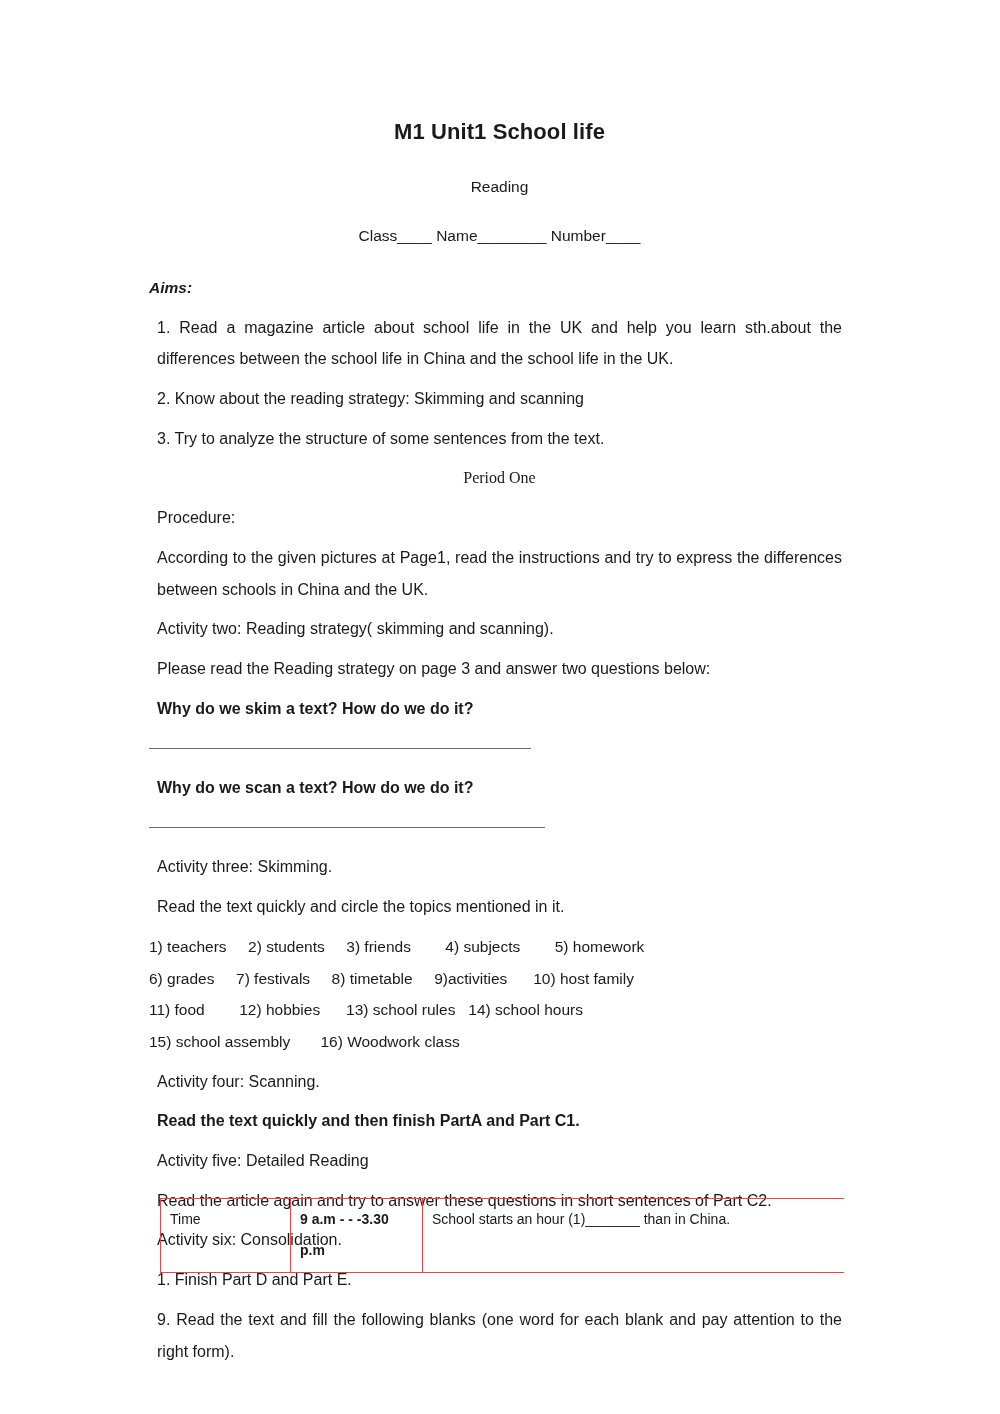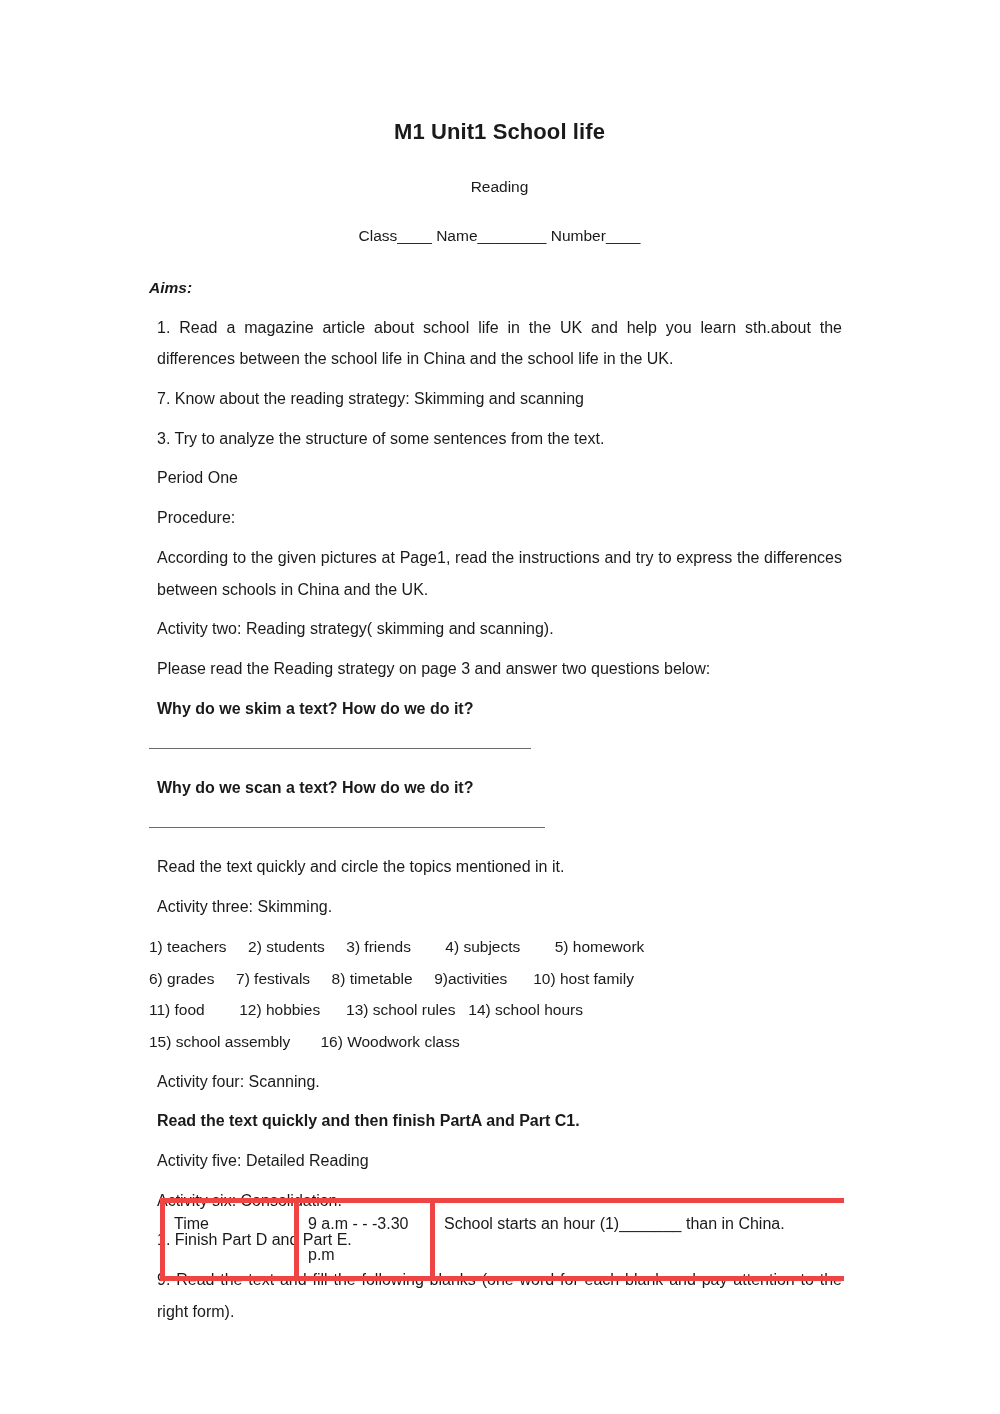--- a/index.html
+++ b/index.html
@@ -58,21 +58,22 @@
     font-size: 16px;
     line-height: 31.7px;
     margin: 8px;
     text-align: left;
   }
   p.just {
     text-align: justify;
     text-align-last: left;
   }
   p.center {
-    text-align: left;
+    text-align: center;
+    font-family: Liberation Serif, serif;
   }
   .b {
     font-weight: bold;
   }
   .aims-label {
     font-weight: bold;
     font-style: italic;
     font-size: 15.5px;
     line-height: 31.7px;
     margin: 0;
@@ -101,76 +102,77 @@
 
   table.blank-table {
     position: absolute;
     left: 160px;
     top: 1198px;
     width: 696px;
     border-collapse: collapse;
     table-layout: fixed;
   }
   table.blank-table td {
-    border: 5px solid #ef4444;
-    font-size: 16px;
+    border: 1px solid #ef4444;
+    font-size: 14px;
     line-height: 31px;
     padding: 5px 0 6px 9px;
     vertical-align: top;
   }
   td.c1 { width: 120px; }
   td.c2 { width: 122px; }
   td.c3 { width: 454px; }
-  .cell-break { display: block; }
+  .cell-break { display: block; font-weight: bold; }
 </style>
 </head>
 <body>
 
 <div class="page">
   <div class="content">
 
     <h1 class="doc-title">M1 Unit1 School life</h1>
     <div class="subtitle">Reading</div>
     <div class="idline">Class____ Name________ Number____</div>
 
     <div class="gap-aims"></div>
 
     <div class="aims-label">Aims:</div>
     <p class="t just">1. Read a magazine article about school life in the UK and help you learn sth.about the differences between the school life in China and the school life in the UK.</p>
-    <p class="t">7. Know about the reading strategy: Skimming and scanning</p>
+    <p class="t">2. Know about the reading strategy: Skimming and scanning</p>
     <p class="t">3. Try to analyze the structure of some sentences from the text.</p>
 
     <p class="t center">Period One</p>
 
     <p class="t">Procedure:</p>
     <p class="t just">According to the given pictures at Page1, read the instructions and try to express the differences between schools in China and the UK.</p>
     <p class="t">Activity two: Reading strategy( skimming and scanning).</p>
     <p class="t">Please read the Reading strategy on page 3 and answer two questions below:</p>
 
     <p class="t b">Why do we skim a text? How do we do it?</p>
     <div class="rule-wrap">
       <div class="rule r1"></div>
     </div>
 
     <p class="t b">Why do we scan a text? How do we do it?</p>
     <div class="rule-wrap">
       <div class="rule r2"></div>
     </div>
 
+    <p class="t">Activity three: Skimming.</p>
     <p class="t">Read the text quickly and circle the topics mentioned in it.</p>
-    <p class="t">Activity three: Skimming.</p>
 
     <div class="list-row">1) teachers     2) students     3) friends        4) subjects        5) homework</div>
     <div class="list-row">6) grades     7) festivals     8) timetable     9)activities      10) host family</div>
     <div class="list-row">11) food        12) hobbies      13) school rules   14) school hours</div>
     <div class="list-row">15) school assembly       16) Woodwork class</div>
 
     <p class="t">Activity four: Scanning.</p>
     <p class="t b">Read the text quickly and then finish PartA and Part C1.</p>
     <p class="t">Activity five: Detailed Reading</p>
+    <p class="t">Read the article again and try to answer these questions in short sentences of Part C2.</p>
     <p class="t">Activity six: Consolidation.</p>
     <p class="t">1. Finish Part D and Part E.</p>
     <p class="t just">9. Read the text and fill the following blanks (one word for each blank and pay attention to the right form).</p>
 
   </div>
 
   <table class="blank-table">
     <tbody>
         <tr>
       <td class="c1">Time</td>

